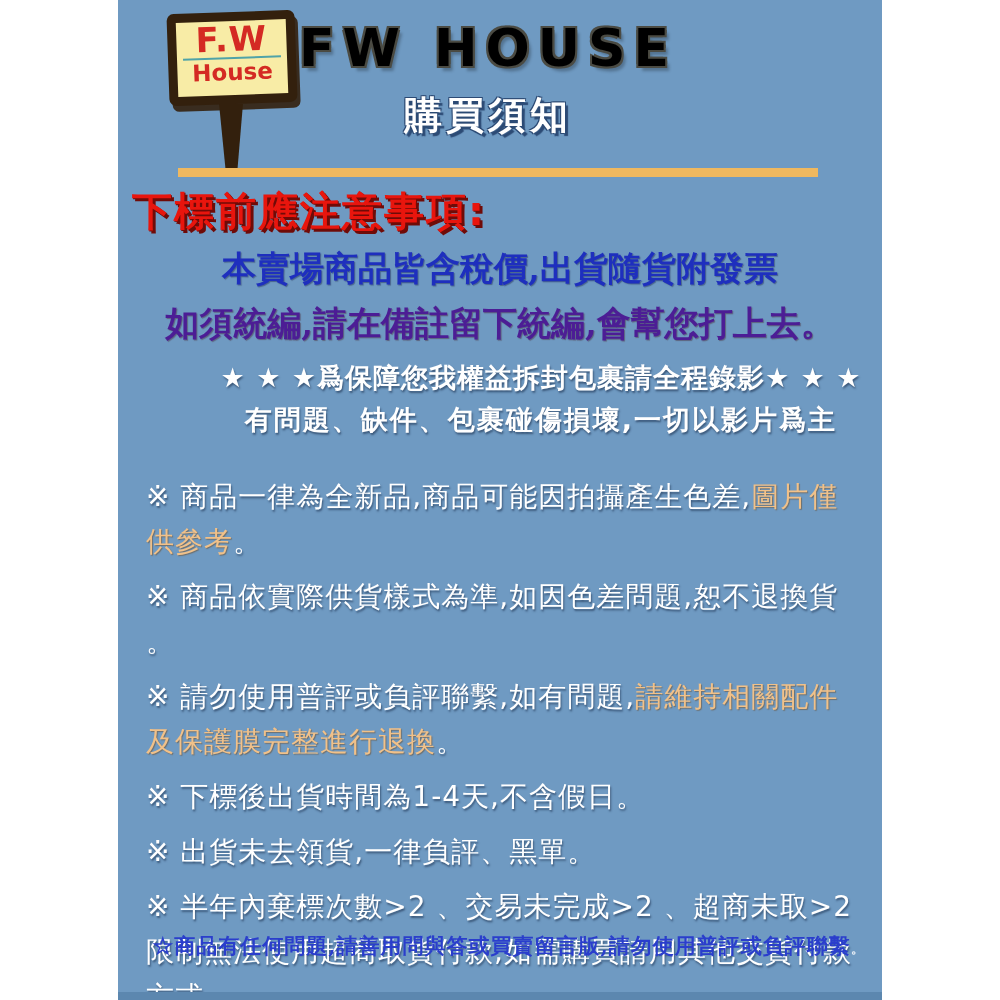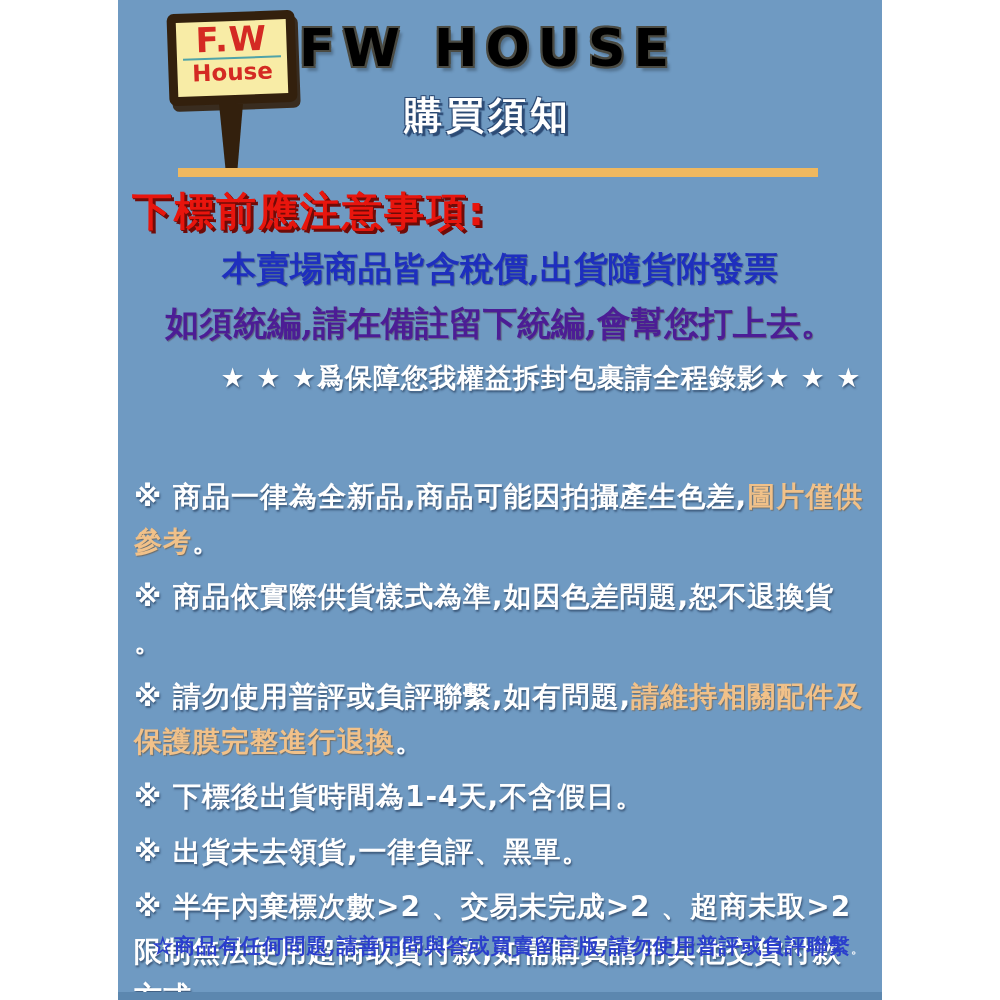--- a/index.html
+++ b/index.html
@@ -68,21 +68,21 @@
     font-weight:bold;color:#ffffff;white-space:nowrap;
     text-shadow:1px 2px 2px rgba(25,45,75,0.6);
     margin-left:41px;
   }
   .record{top:360px;font-size:27px;letter-spacing:1px;}
   .video{top:402px;font-size:27px;letter-spacing:2px;}
 
   
   .notices{position:absolute;left:16px;right:16px;top:474px;}
   .notice{
-    margin:0 0 10px 0;font-size:28px;font-weight:bold;line-height:45px;
+    margin:0 0 10px 12px;font-size:28px;font-weight:normal;line-height:45px;
     letter-spacing:1px;color:#ffffff;text-shadow:1px 2px 2px rgba(25,45,75,0.6);
   }
   .seg-tan{color:#f1c189;text-shadow:1px 1px 1px rgba(110,70,25,0.5);}
 
   
   .footer{
     position:absolute;left:9px;top:932px;width:100%;text-align:center;
     font-family:"DejaVu Serif", serif;font-size:21px;font-weight:bold;
     color:#2a3ecc;letter-spacing:1px;white-space:nowrap;
   }
@@ -106,20 +106,21 @@
     <div class="title">FW HOUSE</div>
     <div class="subtitle">購買須知</div>
   </div>
   <div class="rule"></div>
 
   <div class="heading">下標前應注意事項:</div>
 
   <div class="serifline tax">本賣場商品皆含稅價,出貨隨貨附發票</div>
   <div class="serifline invoice">如須統編,請在備註留下統編,會幫您打上去。</div>
   <div class="brushline record">★ ★ ★爲保障您我權益拆封包裹請全程錄影★ ★ ★</div>
+  <div class="brushline video">有問題、缺件、包裹碰傷損壞,一切以影片爲主</div>
 
   <div class="notices">
     <p class="notice"><span>※ 商品一律為全新品,商品可能因拍攝產生色差,</span><span class="seg-tan">圖片僅供參考</span><span>。</span></p>
     <p class="notice"><span>※ 商品依實際供貨樣式為準,如因色差問題,恕不退換貨 。</span></p>
     <p class="notice"><span>※ 請勿使用普評或負評聯繫,如有問題,</span><span class="seg-tan">請維持相關配件及保護膜完整進行退換</span><span>。</span></p>
     <p class="notice"><span>※ 下標後出貨時間為1-4天,不含假日。</span></p>
     <p class="notice"><span>※ 出貨未去領貨,一律負評、黑單。</span></p>
     <p class="notice"><span>※ 半年內棄標次數&gt;2 、交易未完成&gt;2  、超商未取&gt;2限制無法使用超商取貨付款,如需購買請用其他交貨付款方式。</span></p>
   </div>
 

